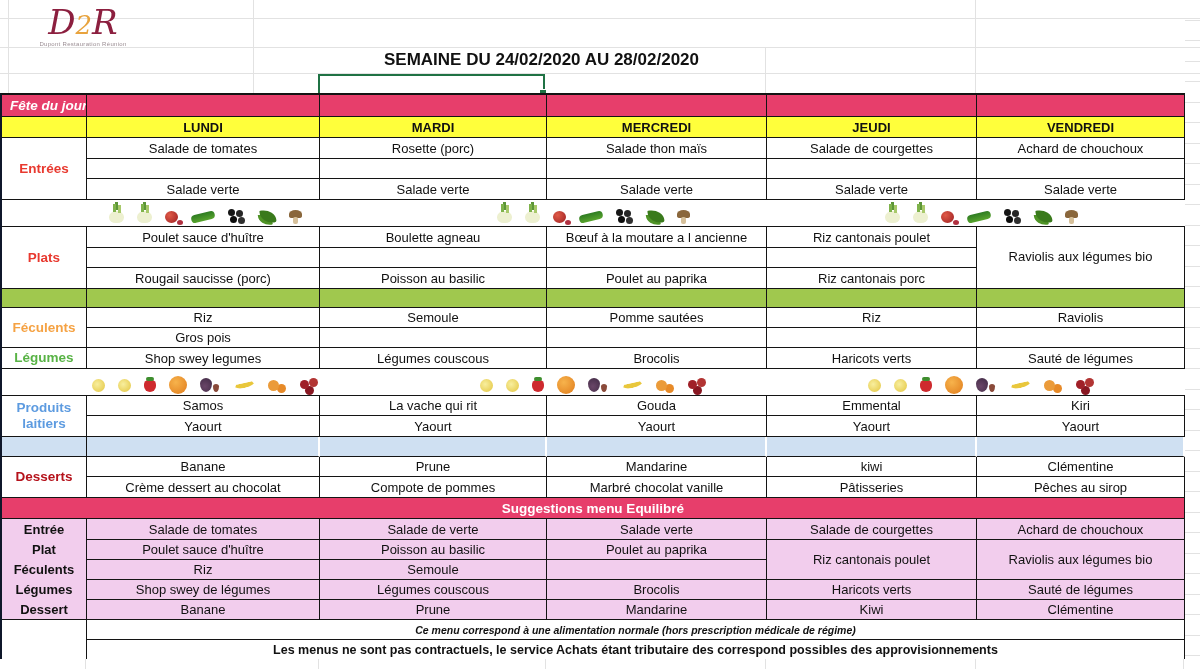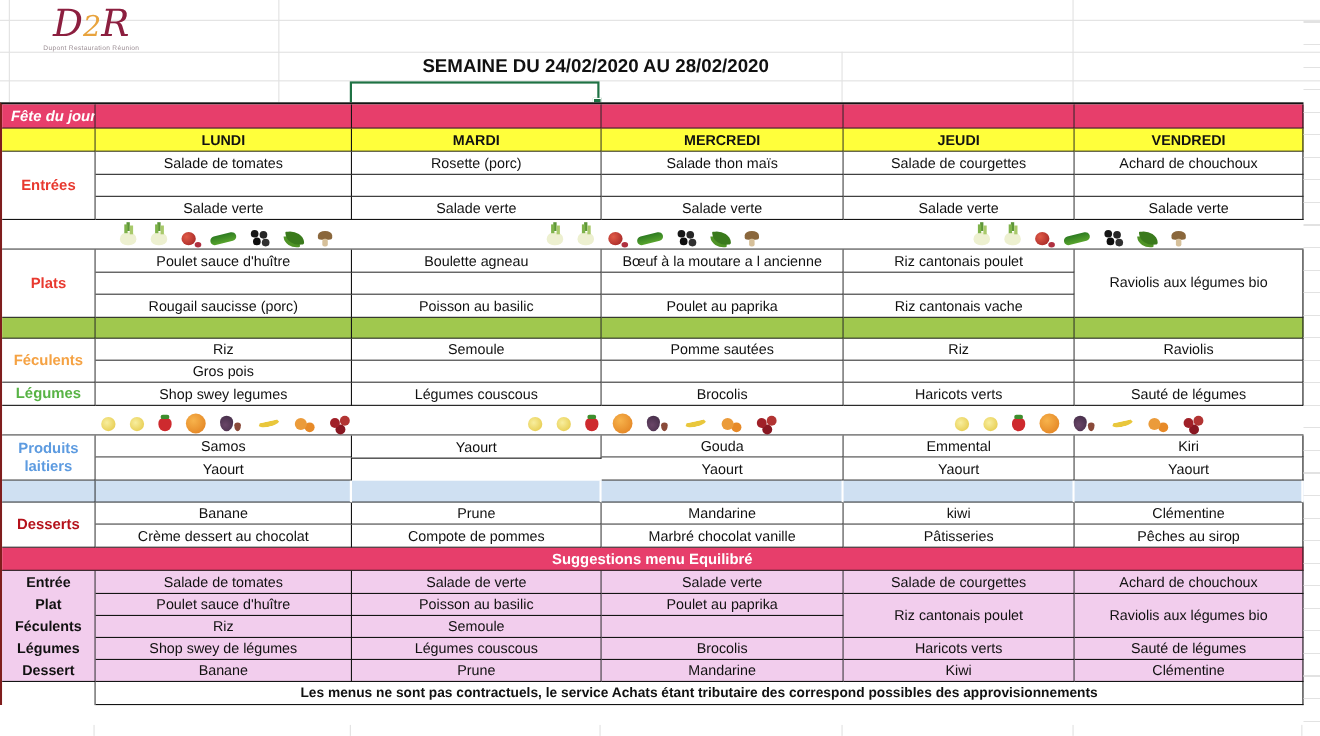--- a/index.html
+++ b/index.html
@@ -12,21 +12,21 @@
   .logo-text{font-family:"DejaVu Serif",serif;font-style:italic;font-size:34px;line-height:40px;font-weight:400;text-align:center;}
   .lg-dr{color:#8c1f3f;} .lg-2{color:#e8a33d;font-size:26px;}
   .logo-sub{font-size:6px;color:#9a8d93;letter-spacing:.3px;margin-top:-4px;}
   
   .title-cell{position:absolute;left:318px;top:47px;width:447px;height:25px;display:flex;
       align-items:center;justify-content:center;font-size:17px;font-weight:700;}
   .selected-cell{position:absolute;left:318px;top:74px;width:227px;height:21px;
       border:2px solid #1f7244;box-sizing:border-box;}
   .handle{position:absolute;right:-4px;bottom:-4px;width:6px;height:6px;background:#1f7244;border:1px solid #fff;}
   
-  .tbl{position:absolute;left:0;top:93px;width:1185px;border-left:2px solid #7f1d1d;border-top:2px solid #141414;box-sizing:border-box;background:#fff;}
+  .tbl{position:absolute;left:0;top:93px;width:1185px;border-left:2px solid #0f172a;border-top:2px solid #141414;box-sizing:border-box;background:#fff;}
   .row,.sec{display:flex;}
   .cell{box-sizing:border-box;border-right:1.5px solid #141414;border-bottom:1.5px solid #141414;
         display:flex;align-items:center;justify-content:center;text-align:center;
         font-size:13px;overflow:hidden;white-space:nowrap;background:#fff;}
   .c0{width:85px;flex:0 0 85px;}
   .w1{width:233px;flex:0 0 233px;} .w2{width:227px;flex:0 0 227px;} .w3{width:220px;flex:0 0 220px;}
   .w4{width:210px;flex:0 0 210px;} .w5{width:208px;flex:0 0 208px;}
   .wfull{width:1098px;flex:0 0 1098px;}
   .h19{height:19px;} .h20{height:20px;} .h21{height:21px;} .h22{height:22px;}
   .h40{height:40px;} .h41{height:41px;} .h62{height:62px;} .h101{height:101px;}
@@ -197,21 +197,21 @@
           <div class="cell h21">Poisson au basilic</div>
         </div>
       <div class="dcol w3">
           <div class="cell h21">Bœuf à la moutare a l ancienne</div>
           <div class="cell h20"></div>
           <div class="cell h21">Poulet au paprika</div>
         </div>
       <div class="dcol w4">
           <div class="cell h21">Riz cantonais poulet</div>
           <div class="cell h20"></div>
-          <div class="cell h21">Riz cantonais vache</div>
+          <div class="cell h21">Riz cantonais porc</div>
         </div>
       <div class="dcol w5">
           <div class="cell h62 wrap">Raviolis aux légumes bio</div>
         </div>
     </div>
 
     <div class="row">
       <div class="cell c0 h19 greenband"></div>
       <div class="cell w1 h19 greenband"></div>
       <div class="cell w2 h19 greenband"></div>
@@ -289,20 +289,21 @@
     <div class="sec">
       <div class="cell c0 h41 sec-label lbl-blue">
           <span>Produits</span>
           <span>laitiers</span>
         </div>
       <div class="dcol w1">
           <div class="cell h20">Samos</div>
           <div class="cell h21">Yaourt</div>
         </div>
       <div class="dcol w2">
+          <div class="cell h20">La vache qui rit</div>
           <div class="cell h21">Yaourt</div>
         </div>
       <div class="dcol w3">
           <div class="cell h20">Gouda</div>
           <div class="cell h21">Yaourt</div>
         </div>
       <div class="dcol w4">
           <div class="cell h20">Emmental</div>
           <div class="cell h21">Yaourt</div>
         </div>
@@ -385,20 +386,24 @@
         <div class="cell h20 pinkcell">Kiwi</div>
       </div>
       <div class="dcol w5">
         <div class="cell h21 pinkcell">Achard de chouchoux</div>
         <div class="cell h40 pinkcell">Raviolis aux légumes bio</div>
         <div class="cell h20 pinkcell">Sauté de légumes</div>
         <div class="cell h20 pinkcell">Clémentine</div>
       </div>
     </div>
 
+    <div class="row">
+      <div class="cell c0 h20 nob"></div>
+      <div class="cell wfull h20 foot1">Ce menu correspond à une alimentation normale (hors prescription médicale de régime)</div>
+    </div>
     <div class="row">
       <div class="cell c0 h21 nob"></div>
       <div class="cell wfull h21 foot2">Les menus ne sont pas contractuels, le service Achats étant tributaire des correspond possibles des approvisionnements</div>
     </div>
 
   </div>
 
   <div class="right-gutter"></div>
   <div class="bottom-gutter">
     <span style="left:85px;"></span>

